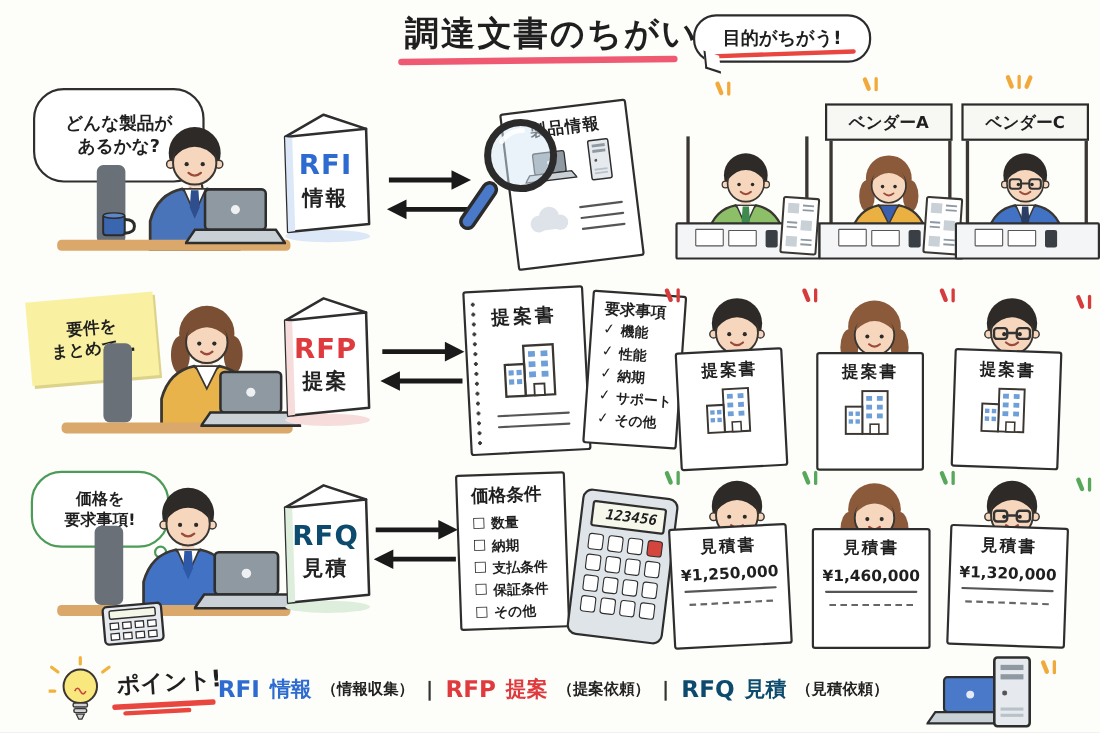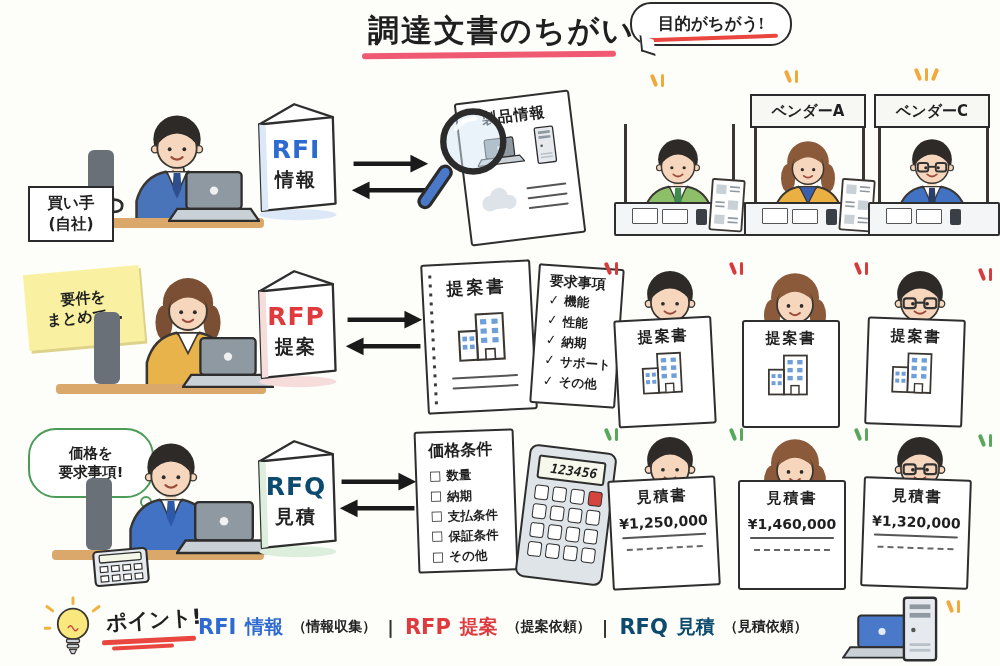--- a/index.html
+++ b/index.html
@@ -237,42 +237,42 @@
             <rect x="20" y="28" width="8" height="6"></rect>
           <rect x="32" y="28" width="8" height="6"></rect>
             <rect x="44" y="28" width="8" height="6"></rect>
         </g>
       </symbol>
     </defs>
   </svg>
 
   <h1 class="abs page-title" style="left:368px;top:10px;margin:0;">調達文書のちがい</h1>
   <div class="abs title-underline" style="left:362px;top:52px;width:254px;"></div>
-  <div class="abs speech-bubble center" style="left:630px;top:2px;width:158px;height:40px;font-family:Liberation Serif, serif;">
+  <div class="abs speech-bubble center" style="left:630px;top:13px;width:158px;height:40px;">
     <span style="font-size:16.5px;font-weight:bold;">目的がちがう!</span>
     <div class="bubble-underline" style="left:14px;right:12px;bottom:5px;"></div>
     <div class="tail"></div>
   </div>
 
+  <div class="abs thought center pre" style="left:30px;top:80px;width:152px;height:82px;font-size:16px;">どんな製品が
+あるかな?</div>
   <div class="abs dot" style="left:172px;top:164px;width:9px;height:9px;"></div>
   <div class="abs dot" style="left:188px;top:178px;width:6px;height:6px;"></div>
 
   <div class="abs chair" style="left:88px;top:150px;width:26px;height:72px;"></div>
   <svg class="abs" style="left:118px;top:102px;width:118px;height:126px;--jacket:#4a74b9;--tie:#2e4e8e;--hair:#2e2a28;">
       <use href="#sym-man"></use>
     </svg>
   <div class="abs desk" style="left:52px;top:218px;width:212px;"></div>
   <svg class="abs" style="left:168px;top:170px;width:92px;height:54px;">
       <use href="#sym-laptop"></use>
     </svg>
   <svg class="abs" style="left:92px;top:190px;width:32px;height:28px;">
       <use href="#sym-mug"></use>
     </svg>
-  <div class="abs label-box center pre" style="left:28px;top:186px;width:82px;height:52px;font-size:15.5px;">買い手
-(自社)</div>
 
   <div class="abs" style="left:250px;top:95px;width:92px;height:128px;">
     <svg style="position:absolute;inset:0;width:100%;height:100%;--tint:#dce8f7;">
         <use href="#sym-envelope"></use>
       </svg>
     <div class="abs env-code c-rfi" style="left:0;right:0;top:40px;text-align:center;">RFI</div>
     <div class="abs env-kanji" style="left:0;right:0;top:72px;text-align:center;">情報</div>
   </div>
 
   <svg class="abs" style="left:350px;top:150px;width:80px;height:54px;">

